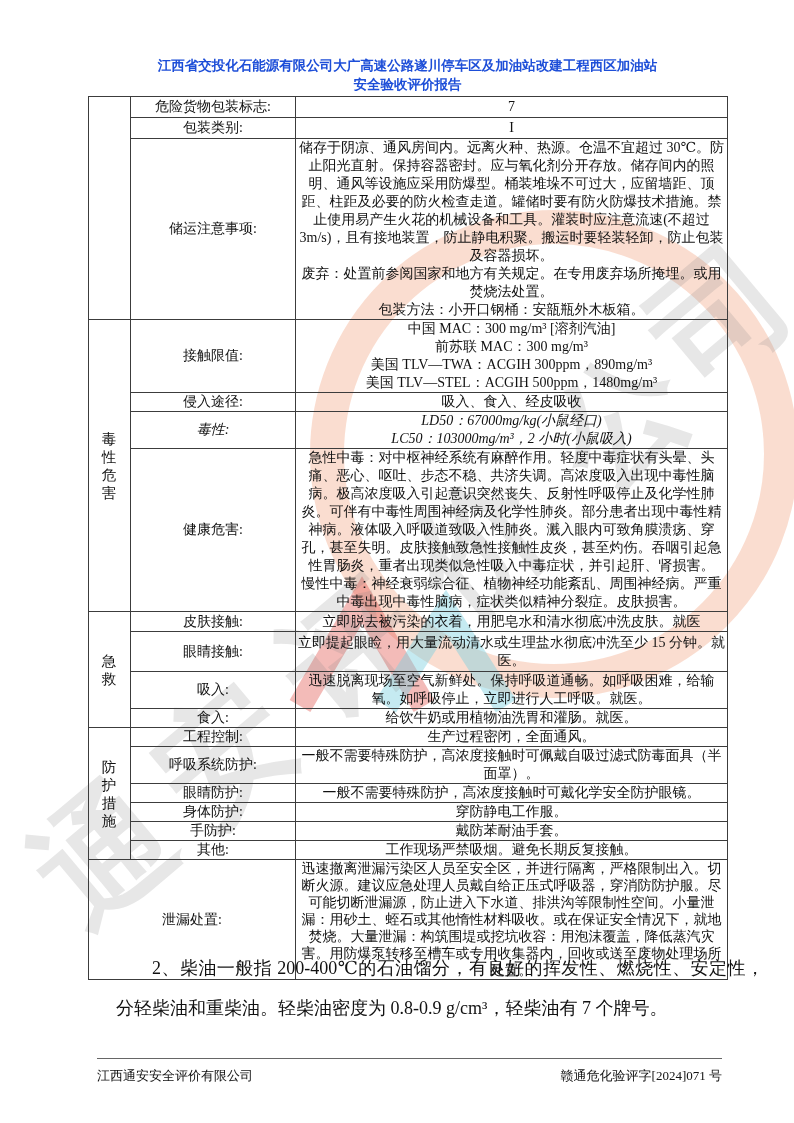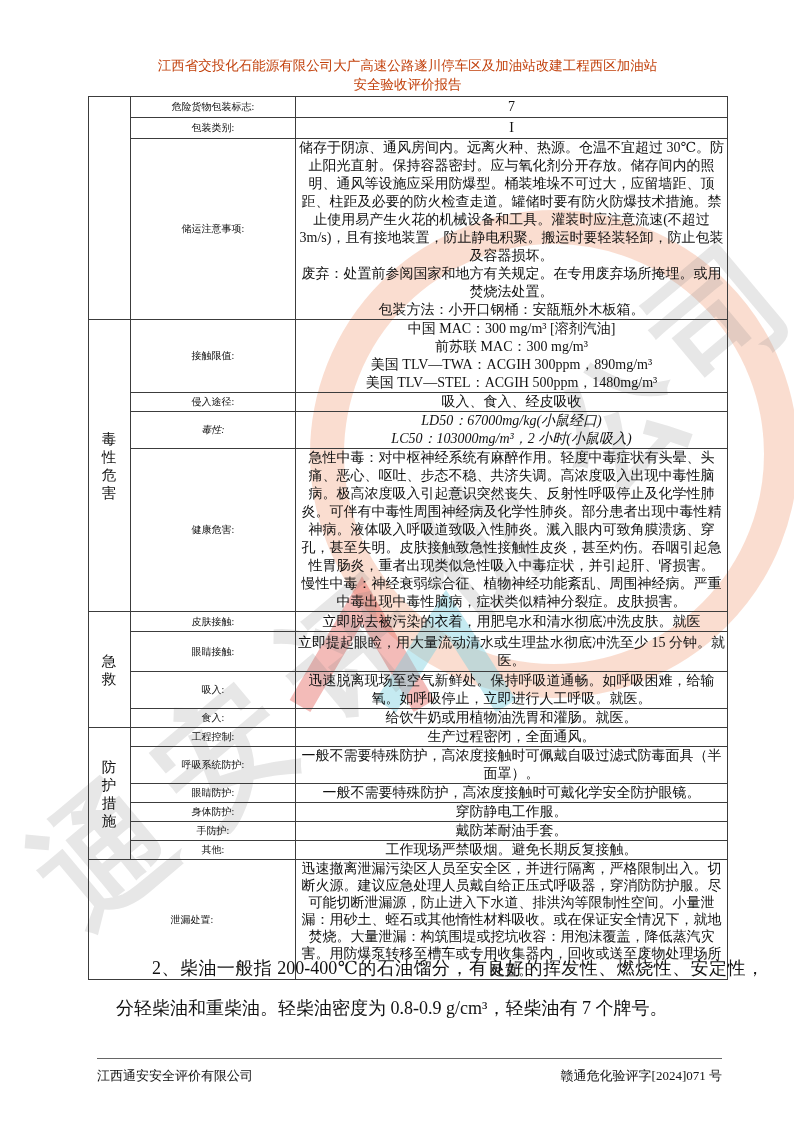--- a/index.html
+++ b/index.html
@@ -25,33 +25,33 @@
     color:rgba(135,135,135,0.20);transform:rotate(-40deg);
   }
   .d0{left:40px;top:790px;} .d1{left:160px;top:690px;}
   .d2{left:285px;top:585px;} .d3{left:415px;top:480px;}
   .d4{left:555px;top:355px;} .d5{left:655px;top:250px;}
   .wm-logo{position:absolute;left:0;top:0;}
   
   .content{position:absolute;inset:0;z-index:1;}
   .doc-header{
     position:absolute;left:88px;top:56px;width:639px;text-align:center;
-    font-weight:normal;font-size:13.5px;line-height:19px;color:#c2410c;
+    font-weight:bold;font-size:13.5px;line-height:19px;color:#1d4ed8;
   }
   table.msds{
     position:absolute;left:88px;top:96px;border-collapse:collapse;
     table-layout:fixed;font-size:14px;color:#111;
   }
   table.msds td{
     border:1px solid #3c3c3c;padding:0 2px;vertical-align:middle;
     line-height:18px;text-align:center;overflow:hidden;
   }
   col.c1{width:42px;} col.c2{width:165px;} col.c3{width:432px;}
   td.cat{white-space:pre-line;font-size:14.5px;letter-spacing:1px;}
-  td.lbl{font-size:10px;margin-left:40px;}
+  td.lbl{font-size:14px;margin-left:40px;}
   tr.r1{height:21px;} tr.r2{height:21px;} tr.r3{height:180px;}
   tr.r4{height:72px;} tr.r5{height:18px;} tr.r6{height:37px;font-style:italic;}
   tr.r7{height:163px;} tr.r8{height:20px;} tr.r9{height:40px;}
   tr.r10{height:37px;} tr.r11{height:18px;} tr.r12{height:18px;}
   tr.r13{height:36px;} tr.r14{height:18px;} tr.r15{height:18px;}
   tr.r16{height:18px;padding-left:12px;} tr.r17{height:18px;} tr.r18{height:102px;}
   tr.r18 td{line-height:17px;}
   .body-para{
     position:absolute;left:80px;top:948px;width:648px;
     font-size:18px;line-height:40px;text-align:justify;text-indent:36px;

